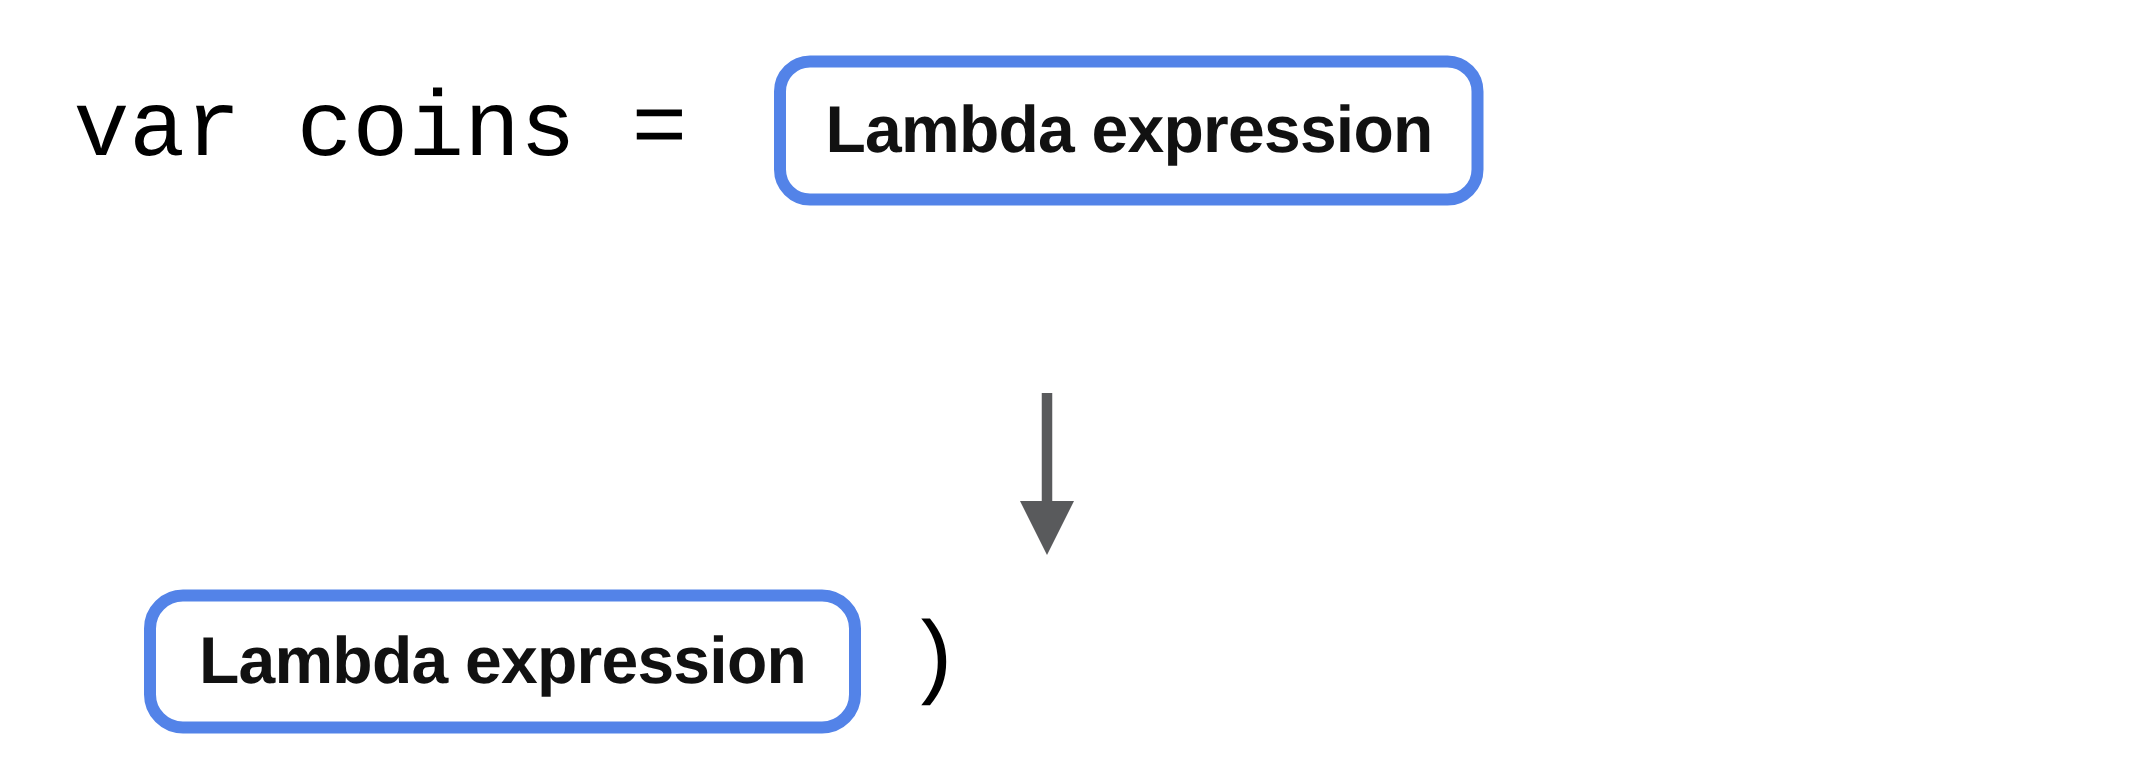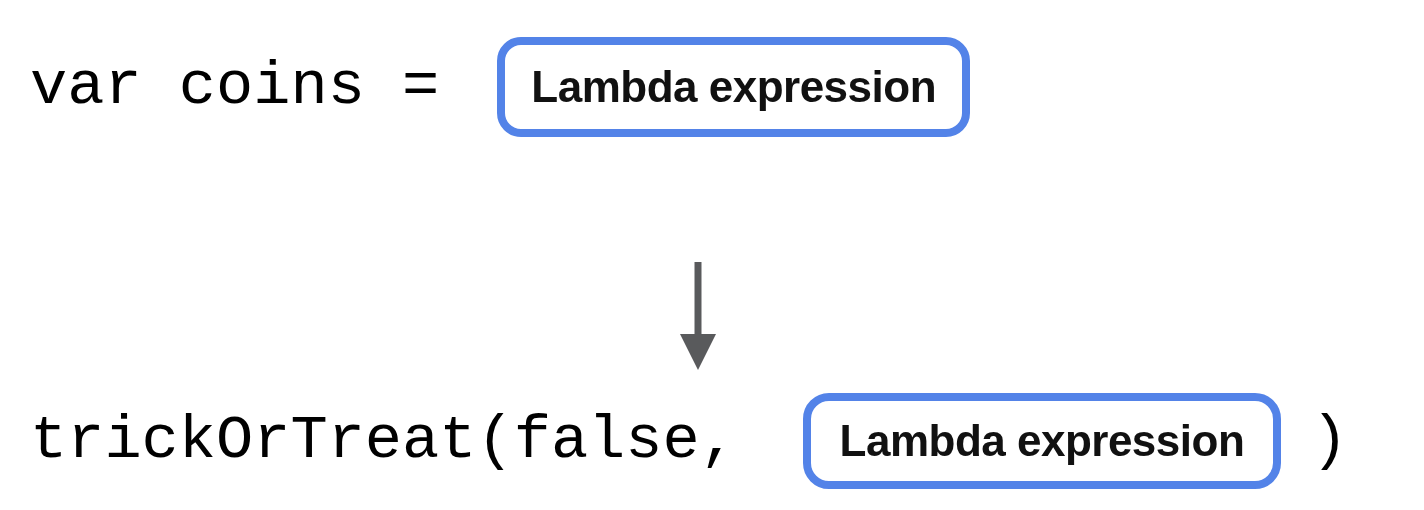--- a/index.html
+++ b/index.html
@@ -26,21 +26,21 @@
     color: var(--code);
     white-space: pre;
     line-height: 1;
   }
   .row {
     position: absolute;
     left: 30px;
     display: flex;
     align-items: center;
   }
-  .row1 { top: 37px;  height: 100px; }
+  .row1 { top: 37px;  height: 100px; margin-left: 19px; }
   .row2 { top: 179px; height: 64px;  }
   .row3 { top: 393px; height: 96px;  }
   .lambda-box {
     display: flex;
     align-items: center;
     justify-content: center;
     border: 8px solid var(--accent);
     border-radius: 24px;
     background: var(--bg);
     padding: 16px 26px;
@@ -81,20 +81,19 @@
 
 
   <div class="arrow-wrap">
     <svg width="38" height="108" viewBox="0 0 38 108" aria-hidden="true">
       <line x1="19" y1="0" x2="19" y2="76" stroke="currentColor" stroke-width="7"></line>
       <polygon points="1,72 37,72 19,108" fill="currentColor"></polygon>
     </svg>
   </div>
 
   <div class="row row3">
-    <span class="code">trickOrTreat(false,</span>
     <div class="lambda-box box2">
       <span class="lambda-label">Lambda expression</span>
     </div>
     <span class="code close-paren">)</span>
   </div>
 
 </div>
 
 </body></html>

